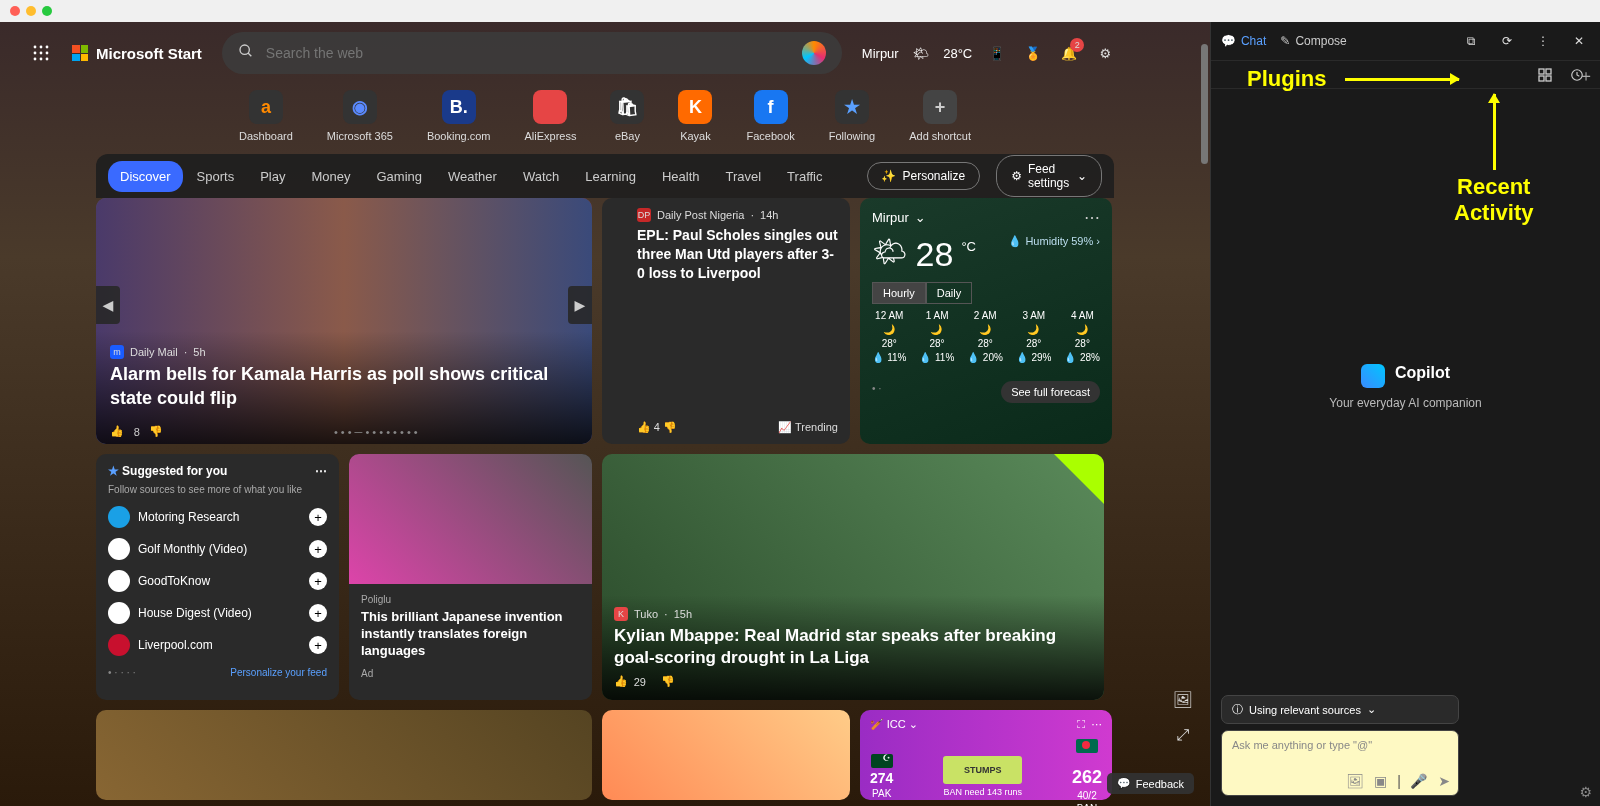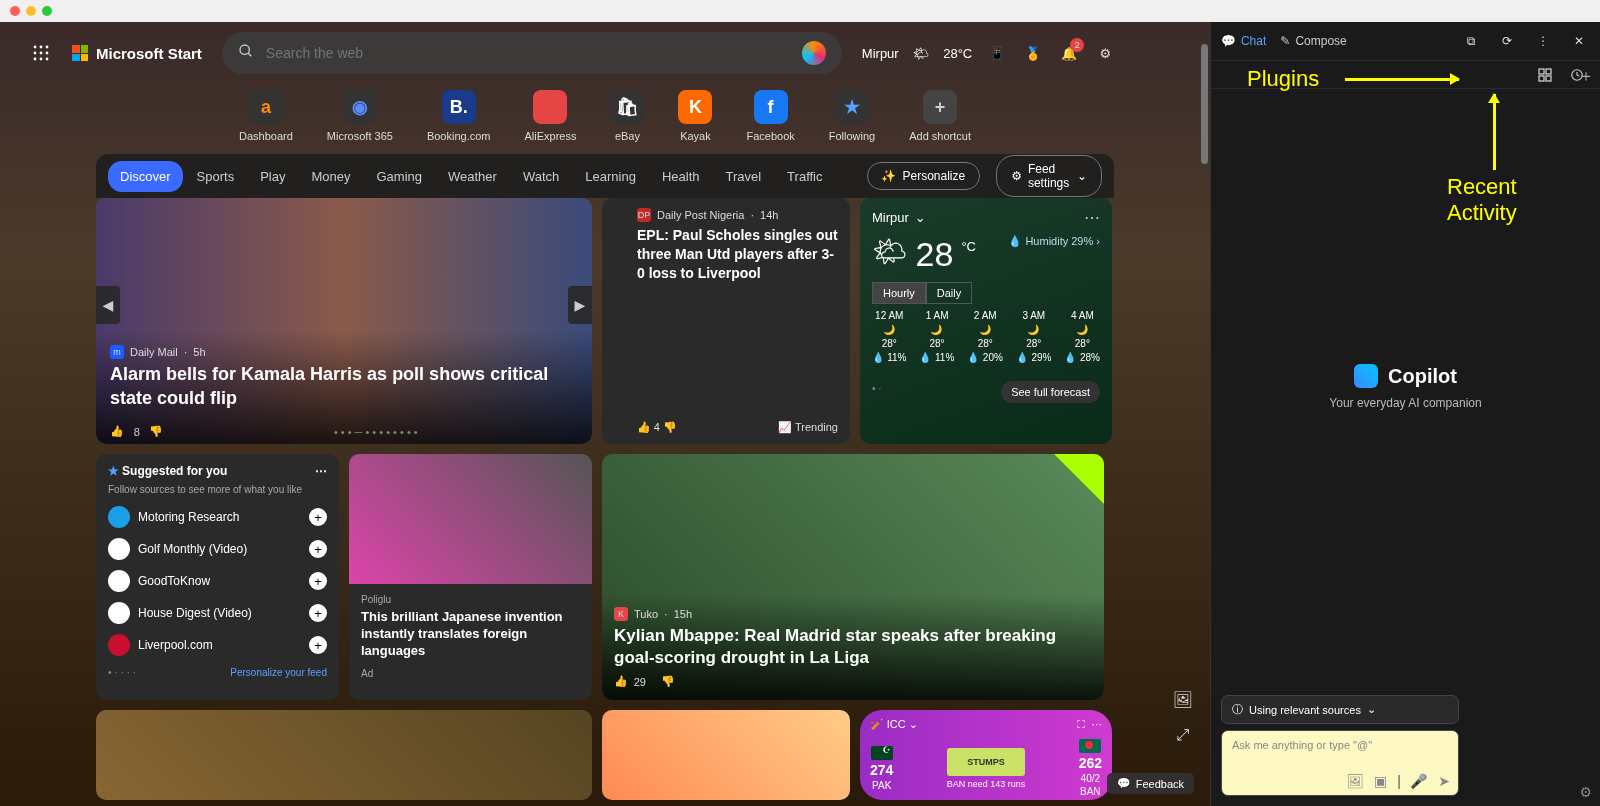--- a/index.html
+++ b/index.html
@@ -78,51 +78,51 @@
   .mini-src{font-size:10px;color:#aaa;}
   .mini-hl{font-size:13px;font-weight:600;margin-top:4px;line-height:1.3;}
   
   .bigstory{height:246px;border-radius:10px;overflow:hidden;position:relative;background:linear-gradient(45deg,#2a4a2a,#5a8a5a);}
   .big-tri{position:absolute;top:0;right:0;width:0;height:0;border-left:50px solid transparent;border-top:50px solid #aaff00;}
   .big-ov{position:absolute;bottom:0;left:0;right:0;padding:12px;background:linear-gradient(transparent,rgba(0,0,0,.85));}
   
   .row3{grid-column:1/4;display:grid;grid-template-columns:496px 248px 252px;gap:10px;}
   .imgcard{height:90px;border-radius:10px;background:linear-gradient(45deg,#886633,#554422);}
   .colorcard{height:90px;border-radius:10px;background:linear-gradient(45deg,#ff8a55,#ffcc88);}
-  .icc{height:90px;border-radius:22px;background:linear-gradient(90deg,#9a2cc4,#d03ad0);padding:8px 10px;font-size:11px;}
+  .icc{height:90px;border-radius:10px;background:linear-gradient(90deg,#9a2cc4,#d03ad0);padding:8px 10px;font-size:11px;}
   .icc-head{display:flex;align-items:center;gap:6px;}
   .icc-scores{display:flex;justify-content:space-between;align-items:center;margin-top:8px;}
   .icc-team{display:flex;flex-direction:column;align-items:center;gap:2px;font-size:10px;}
   .icc-flag{width:22px;height:14px;border-radius:2px;}
   .icc-mid{text-align:center;font-size:9px;}
   .stumps{background:#c9e265;color:#333;border-radius:3px;padding:9px 6px;font-size:9px;font-weight:600;}
   
   .carousel-arrow{position:absolute;top:88px;width:24px;height:38px;background:rgba(40,40,40,.9);display:flex;align-items:center;justify-content:center;cursor:pointer;color:#ccc;font-size:14px;}
   .ca-left{left:0;border-radius:0 4px 4px 0;}.ca-right{right:0;border-radius:4px 0 0 4px;}
   
   .fb-btn{position:absolute;bottom:12px;right:16px;background:rgba(50,50,50,.95);border-radius:5px;padding:4px 10px;font-size:11px;display:flex;align-items:center;gap:5px;cursor:pointer;}
   .float-icons{position:absolute;right:16px;bottom:60px;display:flex;flex-direction:column;gap:14px;}
   
   
   .cp-header{display:flex;align-items:center;padding:8px 10px;gap:14px;font-size:12px;border-bottom:1px solid #2a2a2a;}
   .cp-tab{display:flex;align-items:center;gap:5px;cursor:pointer;color:#ccc;}
   .cp-tab.active{color:#5aa0ff;}
   .cp-hspacer{flex:1;}
   .cp-icons{height:28px;display:flex;align-items:center;justify-content:flex-end;gap:10px;padding:4px 12px;border-bottom:1px solid #2a2a2a;}
   .cp-body{flex:1;display:flex;flex-direction:column;align-items:center;justify-content:center;gap:8px;}
-  .cp-logo{display:flex;align-items:flex-end;gap:10px;font-size:20px;font-weight:600;}
+  .cp-logo{display:flex;align-items:flex-start;gap:10px;font-size:16px;font-weight:600;}
   .cp-orb{width:24px;height:24px;border-radius:6px;background:linear-gradient(45deg,#3a8aff,#00c6ff);}
   .cp-sub{font-size:12px;color:#bbb;}
   .cp-input-area{padding:10px;}
   .cp-chip{background:#2a2a2a;border:1px solid #444;border-radius:7px;padding:6px 10px;font-size:11px;display:flex;align-items:center;gap:6px; width:238px;}
   .cp-input{background:#fef9c3;border:1px solid #444;border-radius:7px;margin-top:6px;padding:8px 10px;font-size:11px;color:#888;position:relative;height:66px; width:238px;}
   .cp-bottom-icons{position:absolute;bottom:6px;right:8px;display:flex;gap:10px;color:#888;font-size:14px;}
   .cp-floating{position:absolute;left:10px;bottom:30px;width:34px;height:34px;border-radius:50%;background:#1a5cff;display:flex;align-items:center;justify-content:center;}
   
-  .annot{position:absolute;color:#ffff00;font-size:22px;font-weight:400;pointer-events:none;}
+  .annot{position:absolute;color:#ffff00;font-size:22px;font-weight:700;pointer-events:none;}
   .arrow-h{position:absolute;height:3px;background:#ffff00;}
   .arrow-h::after{content:"";position:absolute;right:-1px;top:-5px;border-left:10px solid #ffff00;border-top:6px solid transparent;border-bottom:6px solid transparent;}
   .arrow-v{position:absolute;width:3px;background:#ffff00;}
   .arrow-v::before{content:"";position:absolute;top:-1px;left:-5px;border-bottom:10px solid #ffff00;border-left:6px solid transparent;border-right:6px solid transparent;}
   
   .scrollbar{position:absolute;right:2px;top:22px;width:7px;height:120px;background:#777;border-radius:4px;}
   .addtab{position:absolute;right:6px;top:44px;color:#aaa;font-size:16px;cursor:pointer;}
   .gear-br{position:absolute;right:8px;bottom:6px;color:#888;font-size:14px;cursor:pointer;}
   .send-arrow{font-size:14px;}
 </style>
@@ -285,21 +285,21 @@
           <div class="w-loc">
               <span>Mirpur</span> 
               <span>⌄</span>
             </div>
           <span style="color:#ccc;">⋯</span>
         </div>
         <div class="w-main">
           <span style="font-size:28px;">🌤</span>
           <span class="w-temp">28</span>
           <span class="w-deg">°C</span>
-          <span class="w-hum"><span>💧</span> <span>Humidity 29%</span> <span>›</span></span>
+          <span class="w-hum"><span>💧</span> <span>Humidity 59%</span> <span>›</span></span>
         </div>
         <div class="w-tabs">
           <div class="w-tab active">Hourly</div>
           <div class="w-tab">Daily</div>
         </div>
         <div class="w-hours" id="whours">
             <div class="w-hr">
               <span>12 AM</span>
               <span>🌙</span>
               <span>28°</span>
@@ -412,21 +412,21 @@
               <span>PAK</span>
             </div>
             <div class="icc-mid">
               <div class="stumps">STUMPS</div>
               <div style="margin-top:3px;">BAN need 143 runs</div>
             </div>
             <div class="icc-team">
               <div class="icc-flag" style="background:#006a4e;position:relative;">
                   <span style="position:absolute;left:6px;top:2px;width:8px;height:8px;background:#f42a41;border-radius:50%;"></span>
                 </div>
-              <span style="font-size:14px;font-weight:600;">262</span>
+              <span style="font-size:18px;font-weight:600;margin-top:12px;">262</span>
               <span><span>40/2</span></span>
               <span>BAN</span>
             </div>
           </div>
         </div>
       </div>
     </div>
 
     <div class="float-icons">
       <div class="icon-btn">🖼</div>
@@ -496,16 +496,16 @@
           <span>🎤</span>
           <span class="send-arrow">➤</span>
         </div>
       </div>
     </div>
     <div class="gear-br">⚙</div>
 
     <div class="annot" style="top:44px;left:36px;">Plugins</div>
     <div class="arrow-h" style="top:56px;left:134px;width:114px;"></div>
     <div class="arrow-v" style="top:72px;left:282px;height:76px;"></div>
-    <div class="annot" style="top:152px;left:236px;white-space:pre;text-align:center;line-height:1.2;">Recent
+    <div class="annot" style="top:152px;left:243px;white-space:pre;text-align:center;line-height:1.2;">Recent
 Activity</div>
   </div>
 </div>
 
 </body></html>

